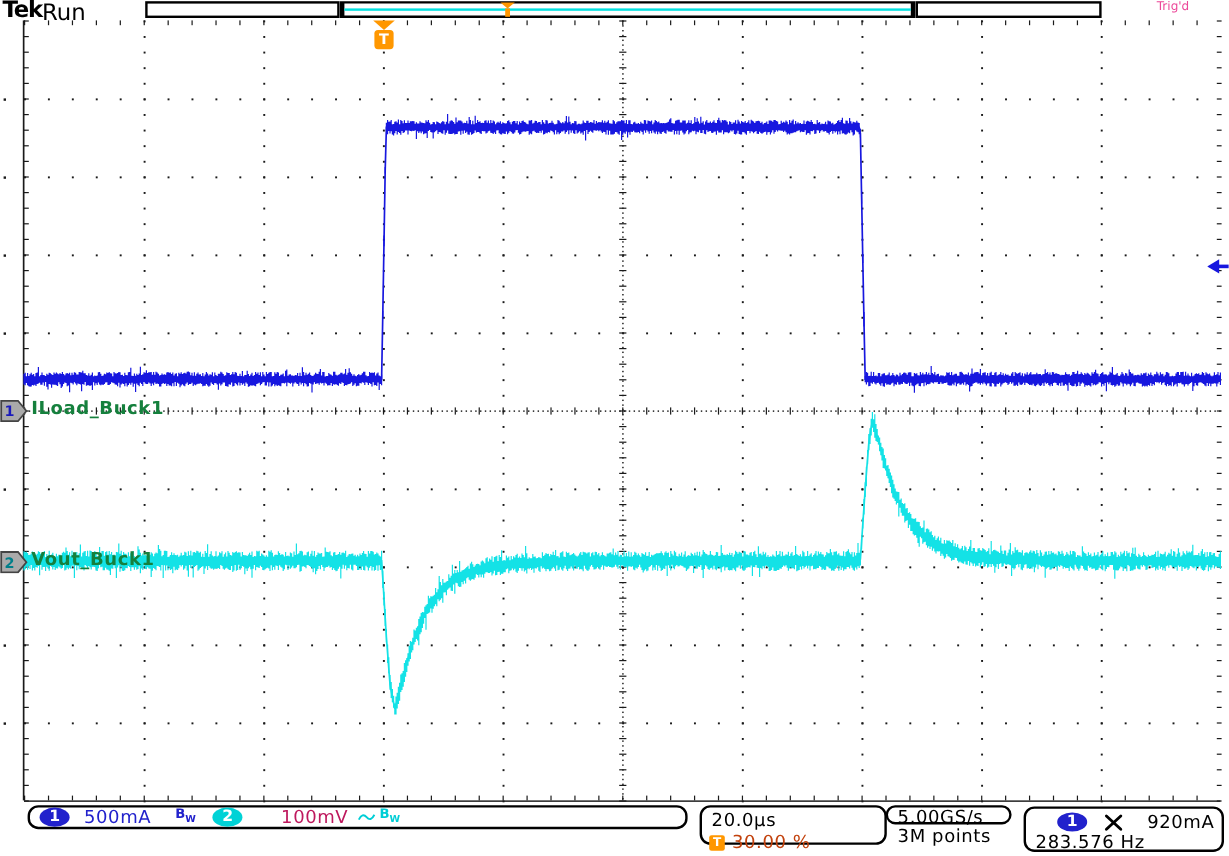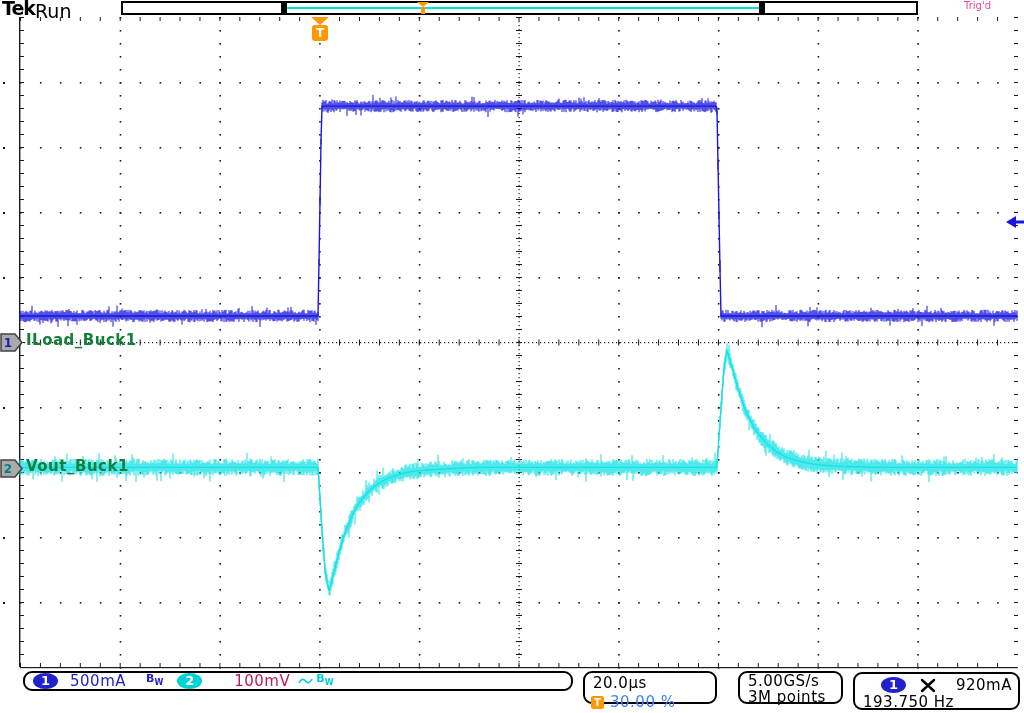--- a/index.html
+++ b/index.html
@@ -27,22 +27,22 @@
   
   .ch-label{font-size:15px;font-weight:bold;color:#15803d;letter-spacing:0.5px;z-index:5;}
   #ch1-label{left:26px;top:331px;}
   #ch2-label{left:26px;top:457px;}
   .ch-marker{left:0px;z-index:5;}
   #ch1-marker{top:333px;}
   #ch2-marker{top:459px;}
   
   .rbox{position:absolute;background:#fff;border:2px solid #000;border-radius:9px;box-sizing:border-box;}
   #box-ch{left:23px;top:671px;width:550px;height:20px;display:flex;align-items:center;}
-  #box-horiz{left:583px;top:671px;width:134px;height:33px;}
-  #box-acq{left:738px;top:671px;width:105px;height:33px;padding-left:8px;}
+  #box-horiz{left:583px;top:671px;width:156px;height:33px;}
+  #box-acq{left:738px;top:671px;width:105px;height:16px;padding-left:8px;}
   #box-trig{left:853px;top:672px;width:167px;height:38px;}
   .badge{border-radius:50%;color:#fff;font-weight:bold;font-size:13px;text-align:center;flex:none;}
   .badge.ell{width:25px;height:16px;line-height:16px;}
   .rd{font-weight:normal;font-size:15px;letter-spacing:0.5px;white-space:pre;}
   #box-horiz .line1{padding:1px 0 0 8px;}
   #box-horiz .line2{display:flex;align-items:center;padding:1px 0 0 6px;gap:6px;}
   #t-badge{width:13px;height:13px;border-radius:2px;background:#ff9700;color:#fff;font-size:10px;font-weight:bold;text-align:center;line-height:13px;}
   #box-acq .rd{display:block;line-height:15px;padding-top:1px;}
   #box-trig .line1{display:flex;align-items:center;padding-top:2px;}
   #box-trig .line2{padding-left:8px;line-height:16px;}
@@ -1638,31 +1638,31 @@
   <svg class="icon" style="margin-left:8px;" width="15" height="12">
     <path d="M1 8 Q4 2 7.5 6 Q11 10 14 4" fill="none" stroke="#00ced6" stroke-width="1.6"></path>
   </svg>
   <div class="icon bw" style="color:#00ced6;margin-left:3px;"><span>B</span><sub>W</sub></div>
 </div>
 
 <div class="rbox" id="box-horiz">
   <div class="line1 rd">20.0µs</div>
   <div class="line2">
     <div id="t-badge">T</div>
-    <div class="rd" style="color:#3b82f6;">30.00 %</div>
+    <div class="rd" style="color:#c2410c;">30.00 %</div>
   </div>
 </div>
 
 <div class="rbox" id="box-acq">
   <span class="rd">5.00GS/s</span>
   <span class="rd">3M points</span>
 </div>
 
 <div class="rbox" id="box-trig">
   <div class="line1">
     <div class="badge ell" style="background:#2222cc;margin-left:26px;">1</div>
     <svg class="icon" style="margin-left:14px;" width="16" height="15">
       <path d="M2 2 L14 13 M2 13 L14 2" stroke="#000" stroke-width="2.4" stroke-linecap="round"></path>
     </svg>
     <div class="rd" style="margin-left:auto;margin-right:6px;">920mA</div>
   </div>
-  <div class="line2 rd">193.750 Hz</div>
+  <div class="line2 rd">283.576 Hz</div>
 </div>
 
 </body></html>

